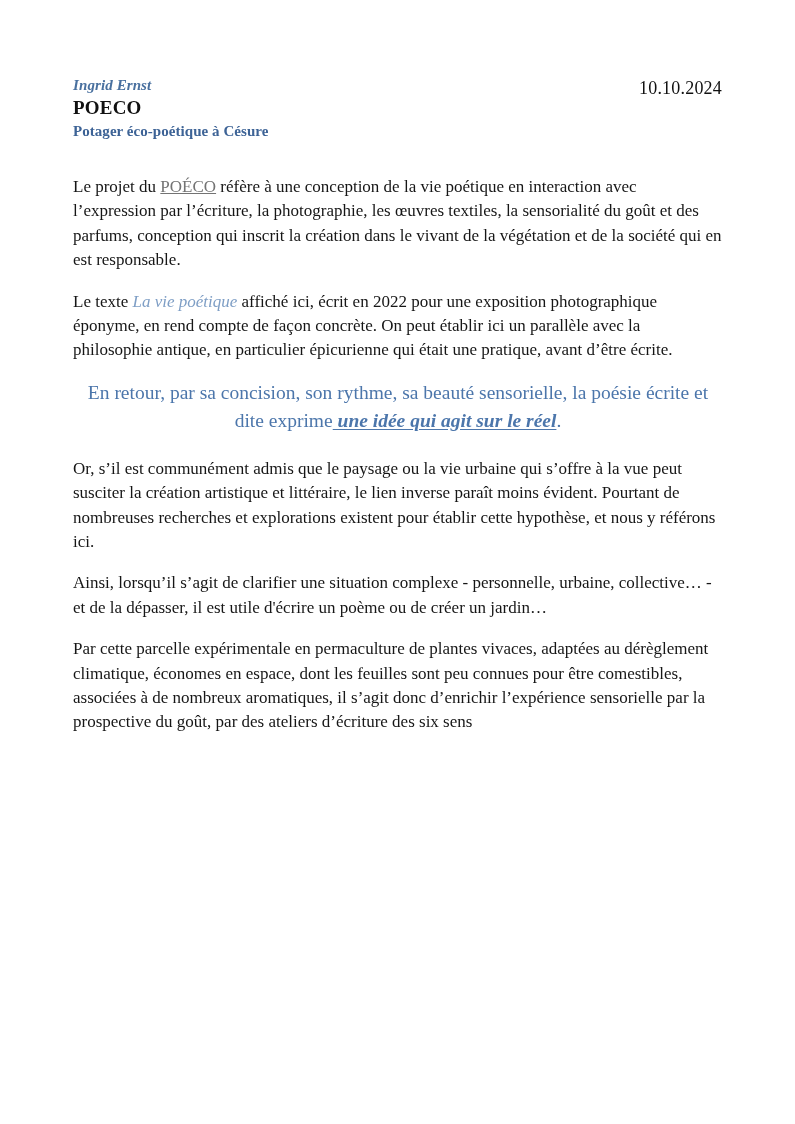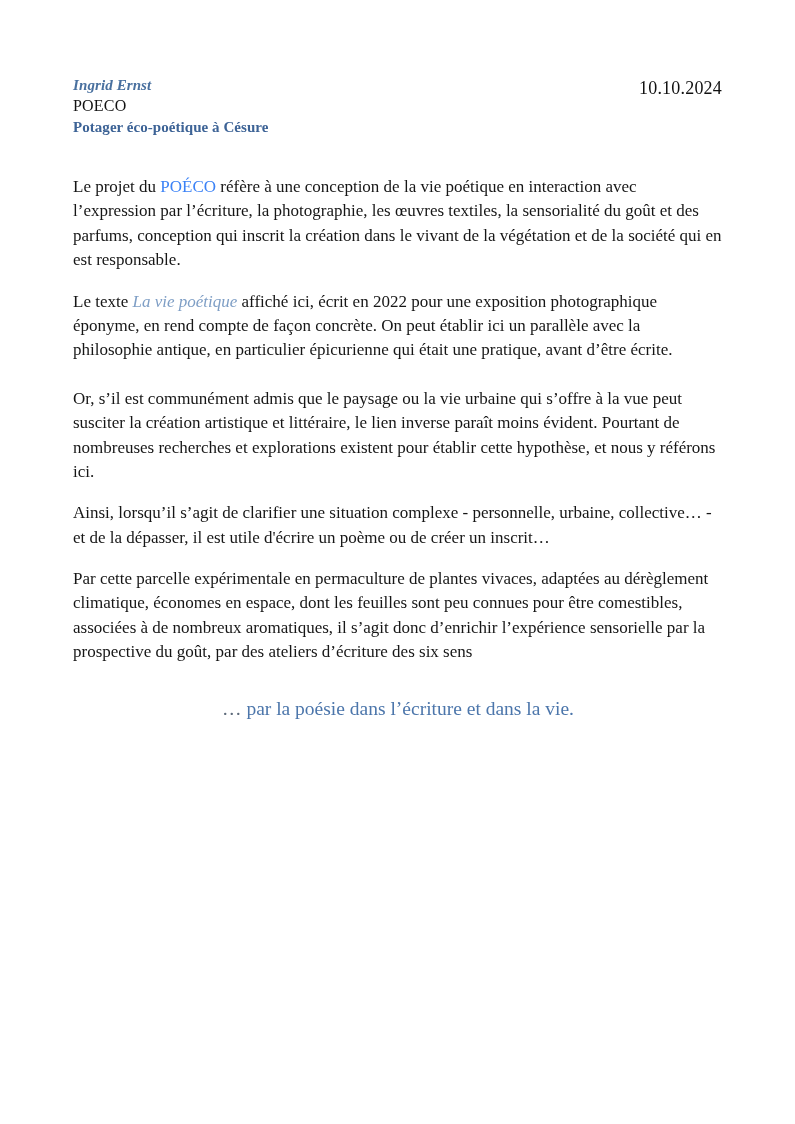--- a/index.html
+++ b/index.html
@@ -40,22 +40,22 @@
     line-height: 1.28;
   }
   .author {
     font-weight: bold;
     font-style: italic;
     font-size: 15px;
     color: #49709f;
     letter-spacing: 0.1px;
   }
   .org {
-    font-weight: normal;
-    font-size: 16px;
+    font-weight: bold;
+    font-size: 19px;
     color: #111111;
     letter-spacing: 0.2px;
     margin-top: 1px;
   }
   .subtitle {
     font-weight: bold;
     font-size: 15px;
     color: #3d6396;
     letter-spacing: 0.05px;
     margin-top: 1px;
@@ -79,21 +79,21 @@
     margin: 0;
   }
   .para {
     font-size: 17px;
     line-height: 1.435;
     color: #161616;
     text-align: left;
     margin-bottom: 17px;
   }
   .para.tight {
-    margin-bottom: 24px;
+    margin-bottom: 16px;
   }
 
   .quote {
     font-size: 19.5px;
     line-height: 1.44;
     color: #4c76ab;
     text-align: center;
     margin: 22px 0 22px 0;
   }
   .quote.q1 { margin: 24px 0 26px; }
@@ -106,21 +106,22 @@
     font-style: italic;
     font-weight: bold;
     text-decoration: underline;
     text-underline-offset: 2px;
   }
   .quote .lead-ellipsis {
     color: #5e6b7b;
   }
 
   .accent-light {
-    color: #3b82f6;
+    color: #737373;
+    text-decoration: underline;
   }
   .accent-light-italic {
     color: #7e9ec5;
     font-style: italic;
   }
 </style>
 </head>
 <body>
 
 <div class="page">
@@ -136,25 +137,25 @@
     </div>
   </div>
 
   <div class="content">
 
     <p class="para"><span>Le projet du </span><span class="accent-light">POÉCO</span><span> réfère à une conception de la vie poétique en interaction avec l’expression par l’écriture, la photographie, les œuvres textiles, la sensorialité du goût et des parfums, conception qui inscrit la création dans le vivant de la végétation et de la société qui en est responsable.</span></p>
 
     <p class="para tight"><span>Le texte </span><span class="accent-light-italic">La vie poétique</span><span> affiché ici, écrit en 2022 pour une exposition photographique éponyme, en rend compte de façon concrète. On peut établir ici un parallèle avec la philosophie antique, en particulier épicurienne qui était une pratique, avant d’être écrite.</span></p>
 
 
+    <p class="quote q2"><span>En retour, par sa concision, son rythme, sa beauté sensorielle, la poésie écrite et dite exprime</span><span class="em-ul"> une idée qui agit sur le réel</span><span>.</span></p>
 
     <p class="para">Or, s’il est communément admis que le paysage ou la vie urbaine qui s’offre à la vue peut susciter la création artistique et littéraire, le lien inverse paraît moins évident. Pourtant de nombreuses recherches et explorations existent pour établir cette hypothèse, et nous y référons ici.</p>
 
 
-    <p class="para">Ainsi, lorsqu’il s’agit de clarifier une situation complexe - personnelle, urbaine, collective… - et de la dépasser, il est utile d'écrire un poème ou de créer un inscrit…</p>
+    <p class="para">Ainsi, lorsqu’il s’agit de clarifier une situation complexe - personnelle, urbaine, collective… - et de la dépasser, il est utile d'écrire un poème ou de créer un jardin…</p>
 
 
     <p class="para">Par cette parcelle expérimentale en permaculture de plantes vivaces, adaptées au dérèglement climatique,  économes en espace, dont les feuilles sont peu connues pour être comestibles, associées à de nombreux aromatiques, il s’agit donc d’enrichir l’expérience sensorielle par la prospective du goût, par des ateliers d’écriture des six sens</p>
 
-    <p class="quote q5"><span class="lead-ellipsis">… </span><span>par la poésie dans l’écriture et dans la vie.</span></p>
 
   </div>
 </div>
 
 </body></html>

